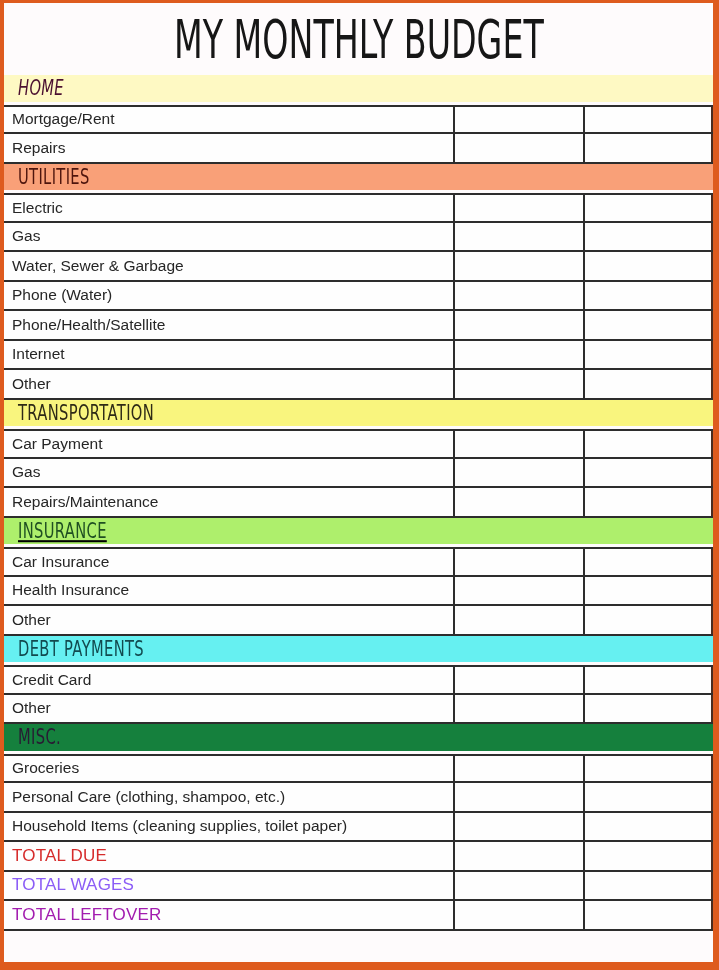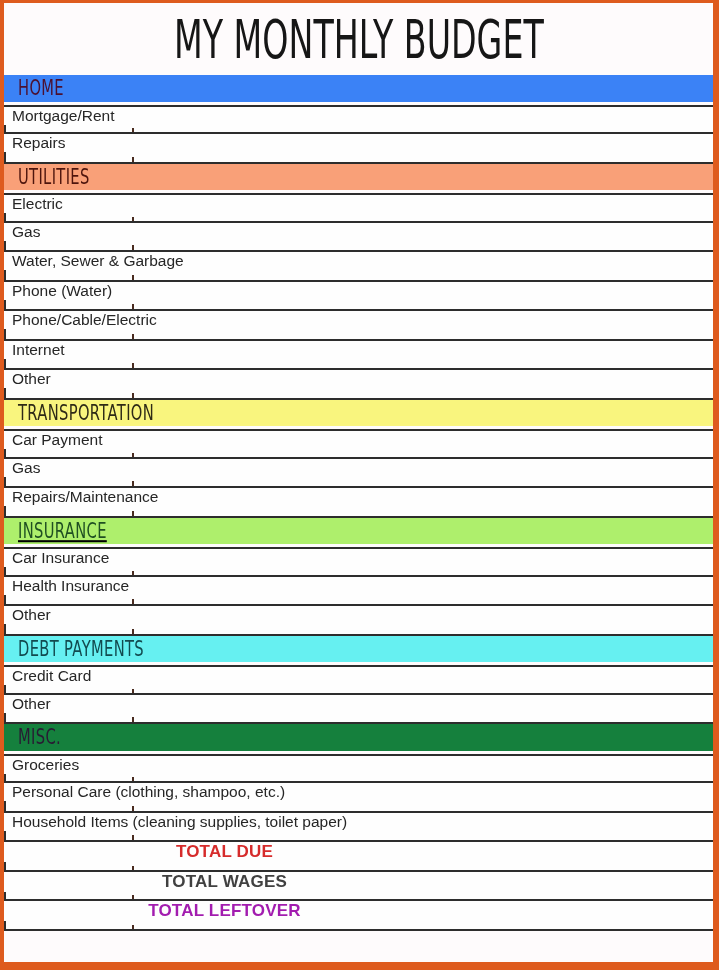--- a/index.html
+++ b/index.html
@@ -21,54 +21,54 @@
   .colhead { height:32px; display:flex; }
   .colhead .col { display:flex; align-items:center; justify-content:center; box-sizing:border-box; }
   .col-expense { width:449px; }
   .col-amount  { width:130px; }
   .col-due     { width:130px; }
   .colhead span {
     display:inline-block; white-space:nowrap; color:#101010;
     font-size:21px; font-weight:700; transform:scale(0.74,1.05);
   }
   
-  .row { display:flex; height:29.5px; box-sizing:border-box; border-bottom:2px solid #2D2D2D; background:#FEFEFE;flex-direction:column; }
+  .row { display:flex; height:29.5px; box-sizing:border-box; border-bottom:2px solid #2D2D2D; background:#FEFEFE; }
   .row.first { border-top:2px solid #2D2D2D; }
   .cell { box-sizing:border-box; height:100%; }
   .cell-expense {
     width:449px; display:flex; align-items:center; padding-left:8px;
     font-size:15.5px; color:#262626;
   }
   .cell-amount, .cell-due { width:130px; border-left:2px solid #2D2D2D; }
   .cell-due { border-right:2px solid #4A2C20; }
   
   .band { height:26.5px; margin-bottom:3px; display:flex; align-items:center; padding-left:14px; }
   .band span {
     display:inline-block; white-space:nowrap;
     font-family:"DejaVu Sans", sans-serif; font-size:21px; font-weight:400;
     transform:scale(0.70,1.02); transform-origin:left center; letter-spacing:0.5px;
   }
   
   .total-label {
-    width:100%; text-align:center; padding-right:16px; box-sizing:border-box;
-    font-size:17px; font-weight:700; letter-spacing:0.2px;
+    width:100%; text-align:left; padding-right:16px; box-sizing:border-box;
+    font-size:17px; font-weight:400; letter-spacing:0.2px;
   }
 </style>
 </head>
 <body>
 
 <div class="page">
 
   <div class="title-row">
     <span class="title">MY MONTHLY BUDGET</span>
   </div>
 
 
   <div id="budget-table">
-      <div class="band" style="background: #3b82f6;">
+      <div class="band" style="background: #fef9c3; font-style: italic;">
         <span style="color: rgb(75, 16, 48);">HOME</span>
       </div>
       <div class="row first">
         <div class="cell cell-expense">Mortgage/Rent</div>
         <div class="cell cell-amount"></div>
         <div class="cell cell-due"></div>
       </div>
       <div class="row">
         <div class="cell cell-expense">Repairs</div>
         <div class="cell cell-amount"></div>
@@ -91,21 +91,21 @@
         <div class="cell cell-expense">Water, Sewer &amp; Garbage</div>
         <div class="cell cell-amount"></div>
         <div class="cell cell-due"></div>
       </div>
       <div class="row">
         <div class="cell cell-expense">Phone (Water)</div>
         <div class="cell cell-amount"></div>
         <div class="cell cell-due"></div>
       </div>
       <div class="row">
-        <div class="cell cell-expense">Phone/Cable/Electric</div>
+        <div class="cell cell-expense">Phone/Health/Satellite</div>
         <div class="cell cell-amount"></div>
         <div class="cell cell-due"></div>
       </div>
       <div class="row">
         <div class="cell cell-expense">Internet</div>
         <div class="cell cell-amount"></div>
         <div class="cell cell-due"></div>
       </div>
       <div class="row">
         <div class="cell cell-expense">Other</div>
@@ -181,21 +181,21 @@
       </div>
       <div class="row">
         <div class="cell cell-expense">
           <div class="total-label" style="color: rgb(214, 43, 43);">TOTAL DUE</div>
         </div>
         <div class="cell cell-amount"></div>
         <div class="cell cell-due"></div>
       </div>
       <div class="row">
         <div class="cell cell-expense">
-          <div class="total-label" style="color: #404040;">TOTAL WAGES</div>
+          <div class="total-label" style="color: #8b5cf6;">TOTAL WAGES</div>
         </div>
         <div class="cell cell-amount"></div>
         <div class="cell cell-due"></div>
       </div>
       <div class="row">
         <div class="cell cell-expense">
           <div class="total-label" style="color: #a21caf;">TOTAL LEFTOVER</div>
         </div>
         <div class="cell cell-amount"></div>
         <div class="cell cell-due"></div>

